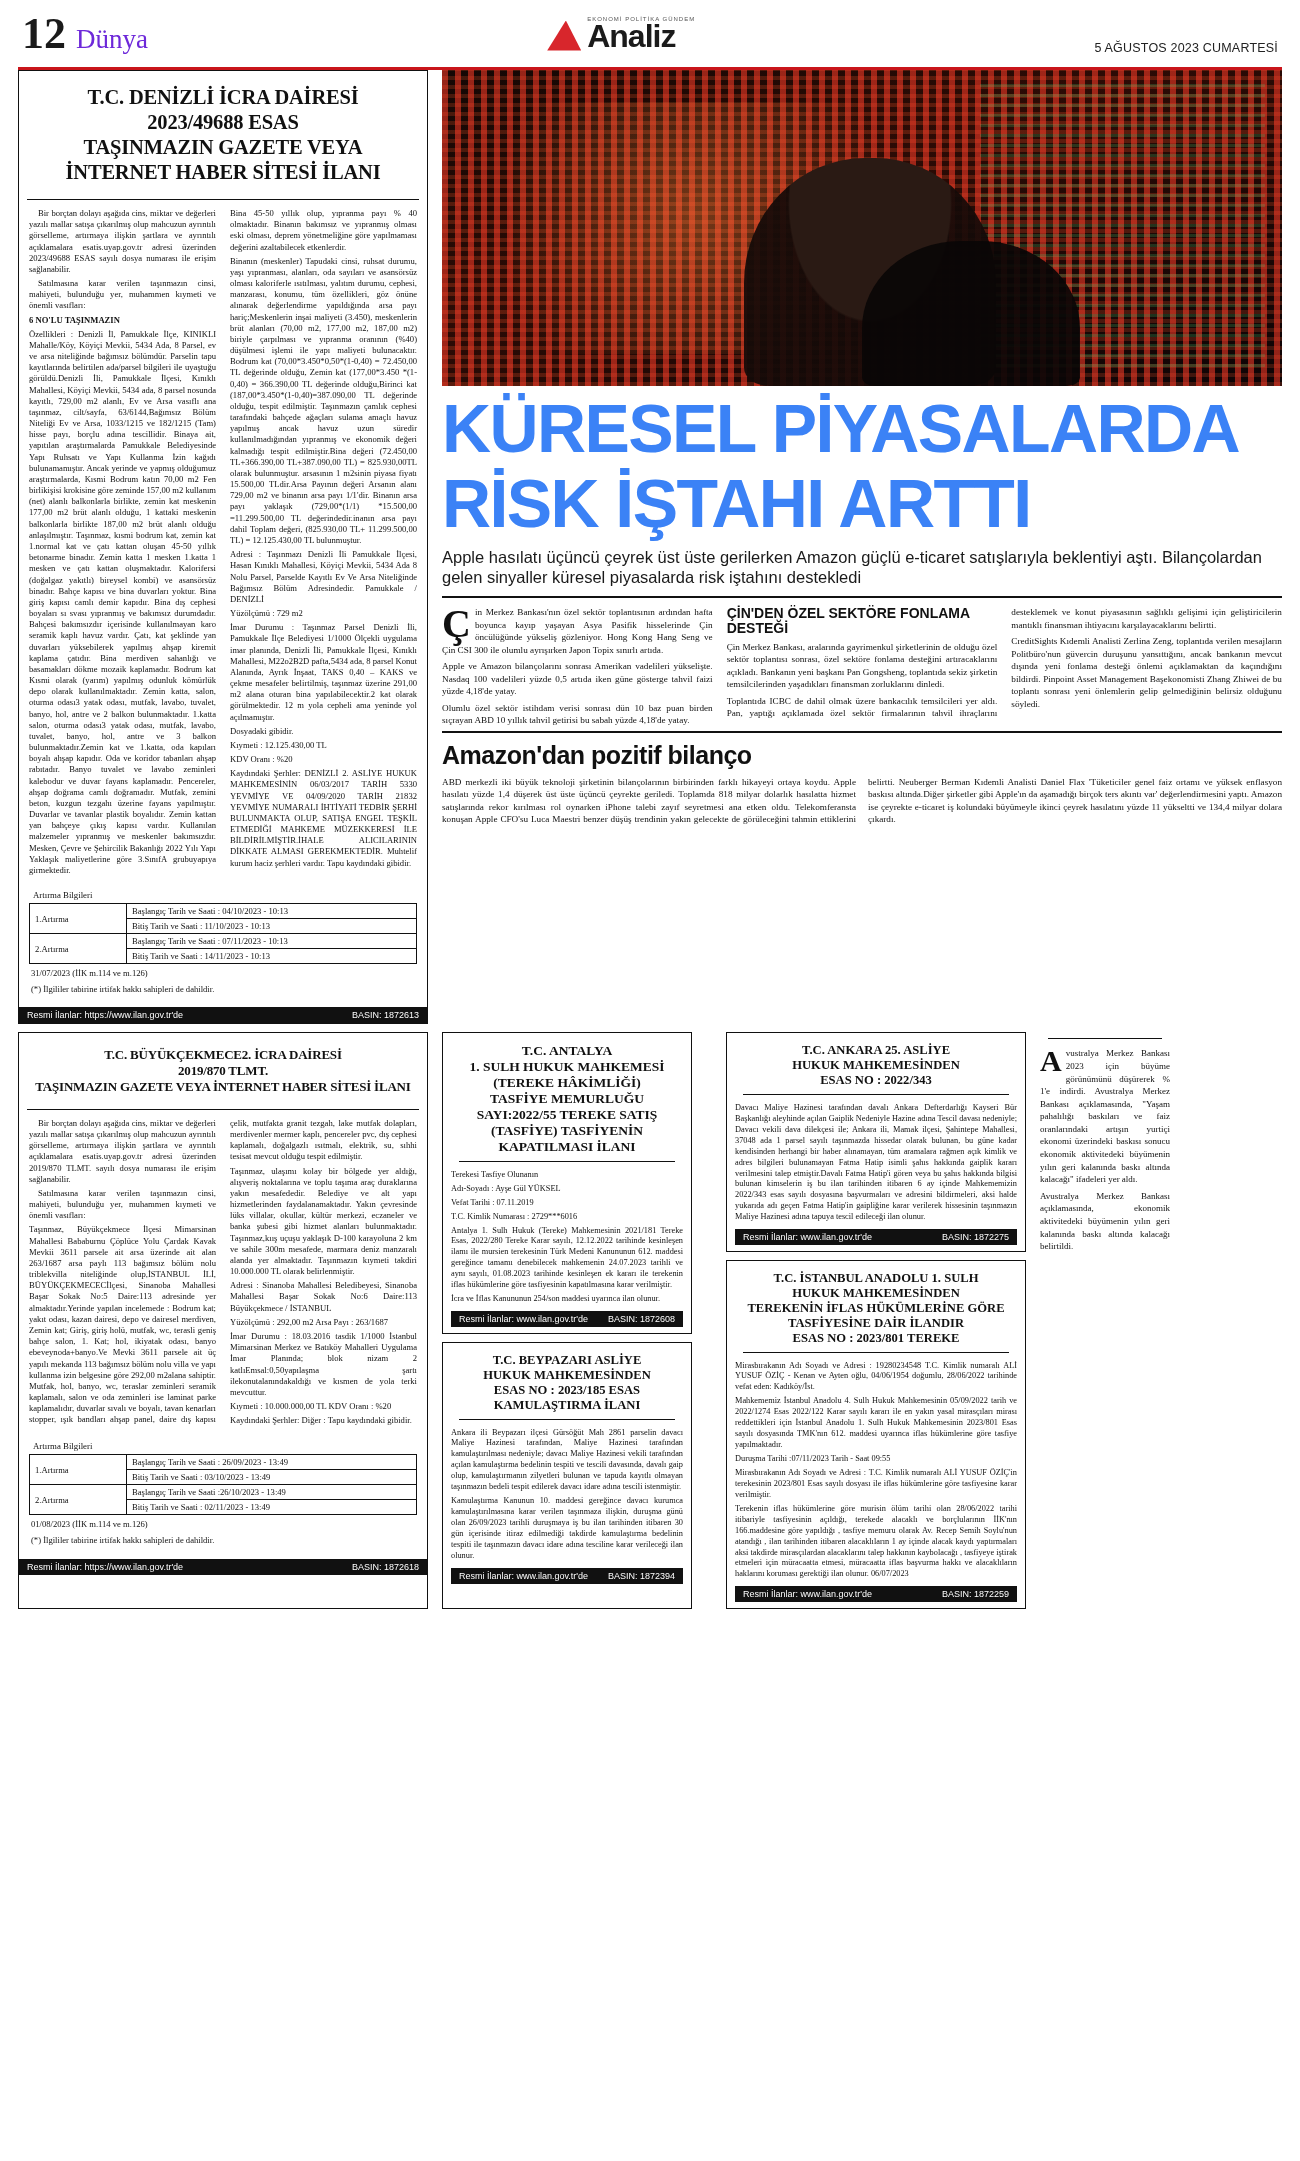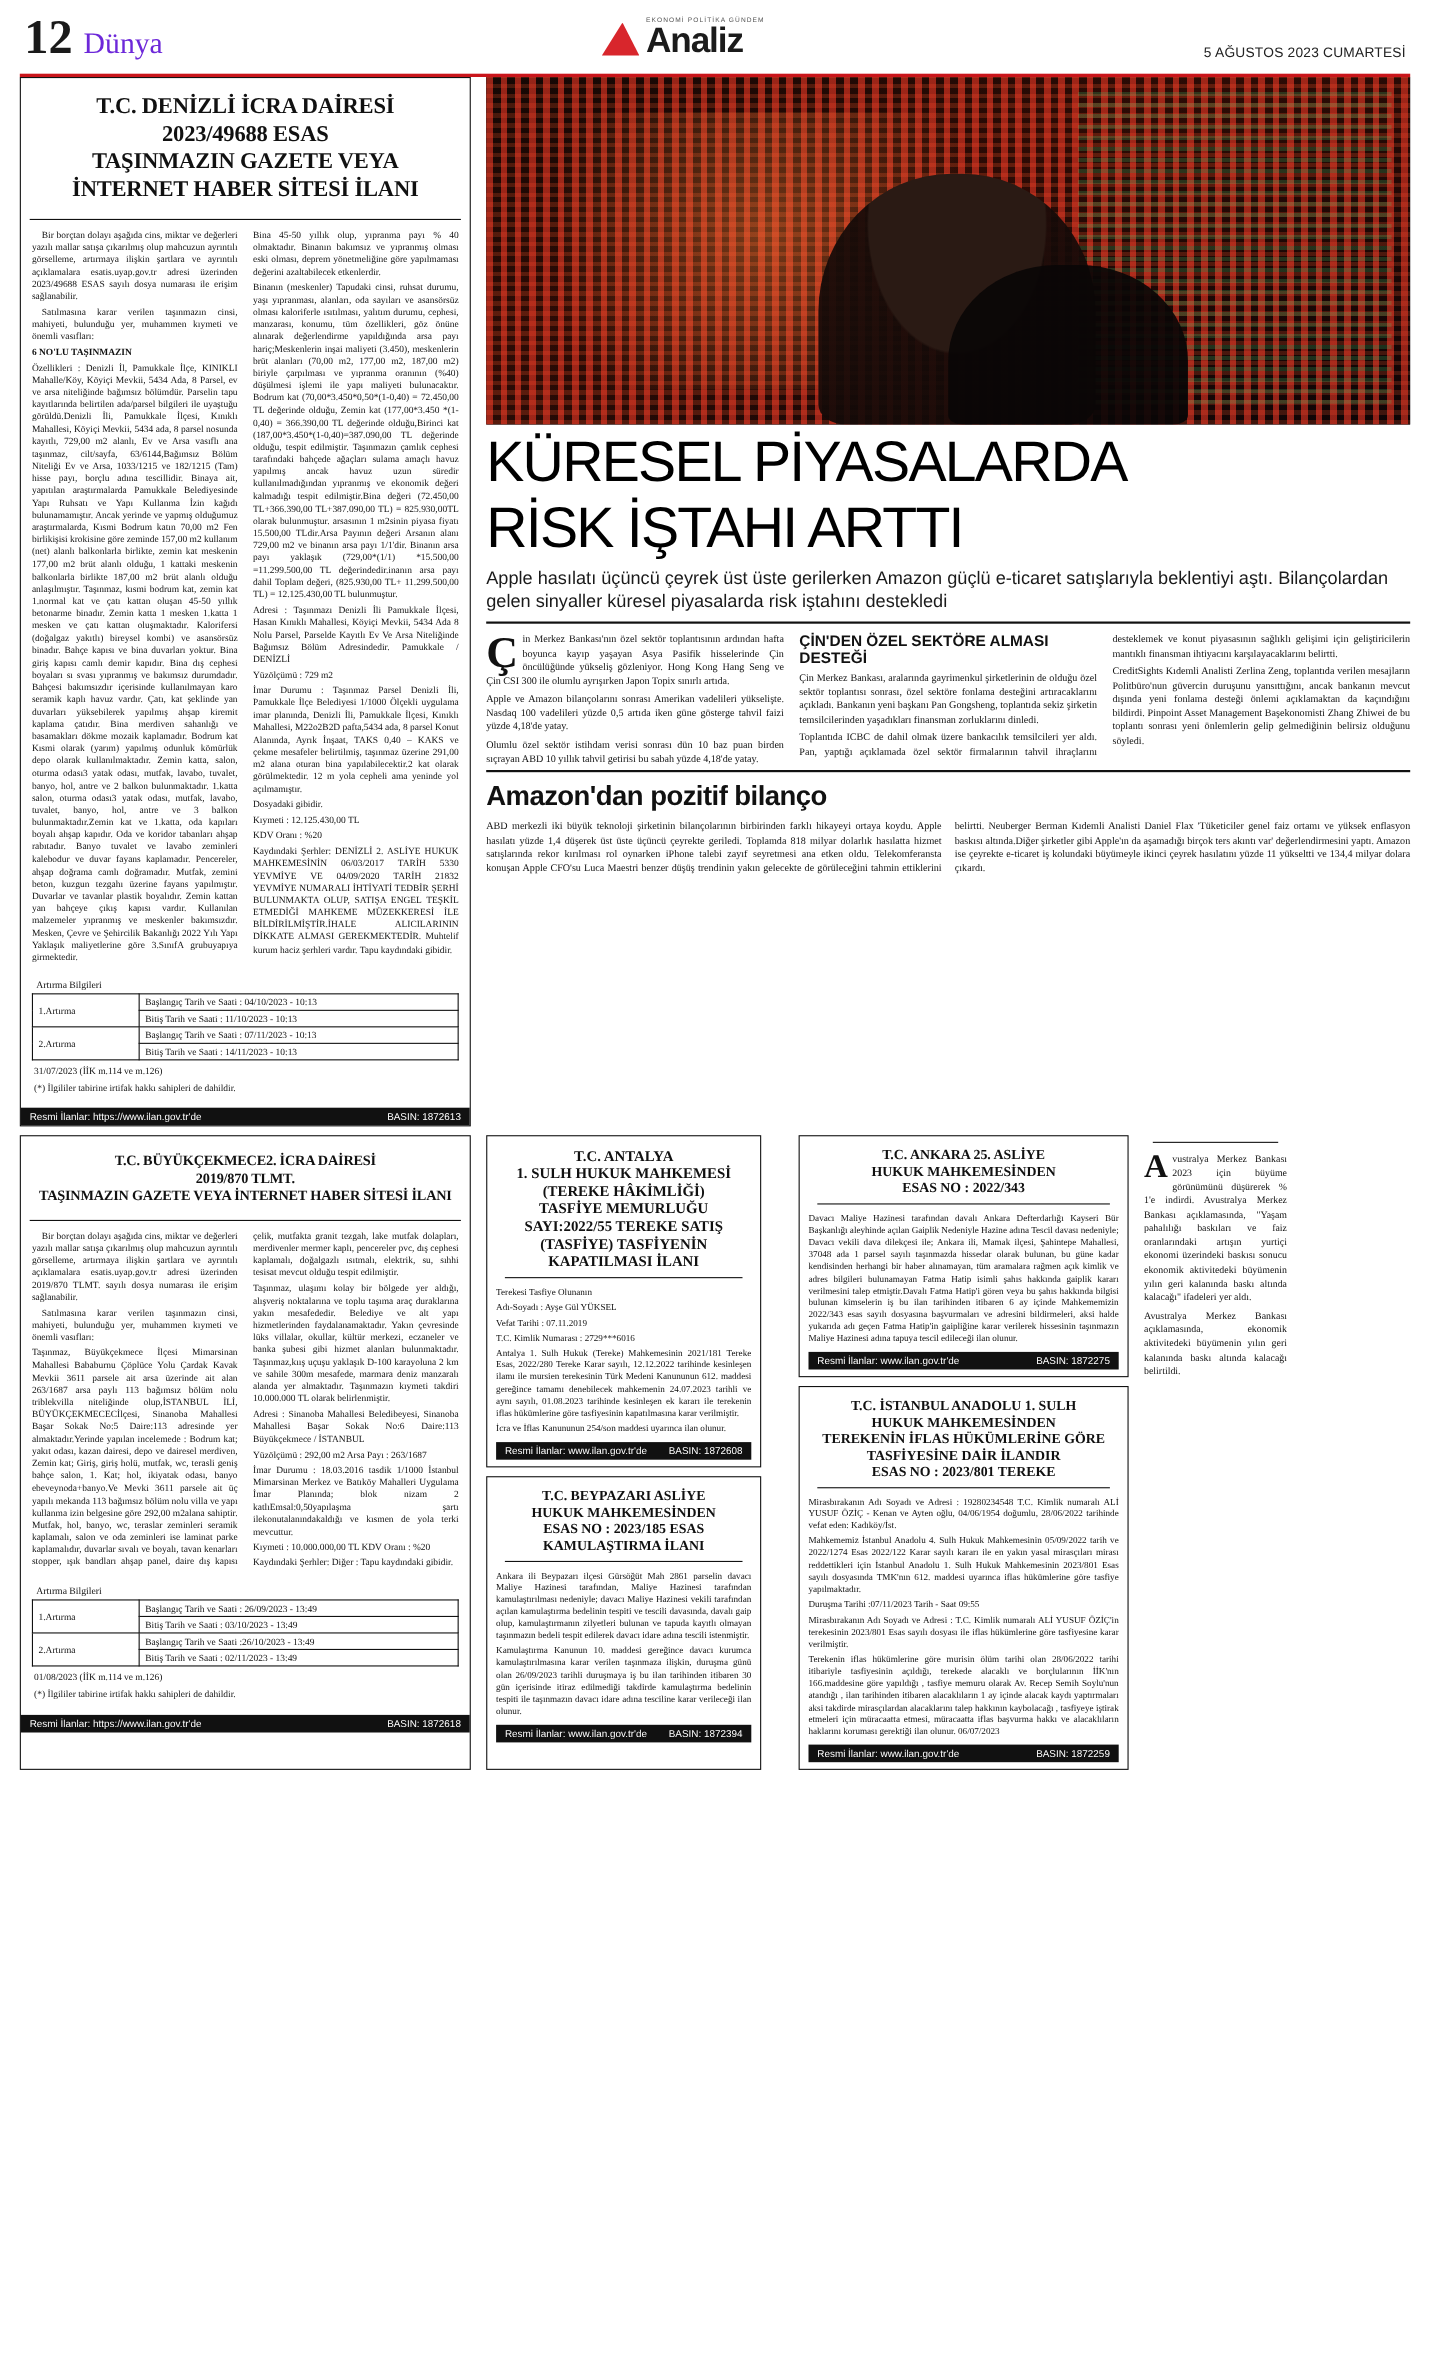--- a/index.html
+++ b/index.html
@@ -48,21 +48,21 @@
       repeating-linear-gradient(90deg, rgba(255,60,40,.55) 0 6px, rgba(0,0,0,0) 6px 13px),
       repeating-linear-gradient(0deg, rgba(255,90,40,.18) 0 4px, rgba(0,0,0,.25) 4px 9px),
       linear-gradient(160deg,#1b0a06 0%,#3c0f07 40%,#120608 100%);
   }
   .photo .glow{position:absolute;left:8%;top:10%;width:55%;height:80%;background:radial-gradient(circle at 40% 45%, rgba(255,140,60,.35), rgba(0,0,0,0) 65%);}
   .photo .silh{position:absolute;left:36%;bottom:0;width:30%;height:72%;background:radial-gradient(ellipse at 50% 20%, #2a1a14 0 45%, rgba(20,10,8,.92) 46% 100%);border-radius:48% 48% 10% 10%/55% 55% 8% 8%;}
   .photo .silh2{position:absolute;left:50%;bottom:0;width:26%;height:46%;background:rgba(10,6,6,.92);border-radius:45% 45% 6% 6%/60% 60% 6% 6%;}
   .photo .greens{position:absolute;right:2%;top:4%;width:34%;height:90%;
      background:repeating-linear-gradient(0deg, rgba(60,220,120,.20) 0 3px, rgba(0,0,0,0) 3px 10px);}
 
-  .headline{font-family:"Liberation Sans",sans-serif;font-weight:400;font-size:52px;line-height:.96;letter-spacing:-1.6px;margin:10px 0 0 0;color:#000000;}
+  .headline{font-family:"Liberation Sans",sans-serif;font-weight:700;font-size:68px;line-height:.96;letter-spacing:-1.6px;margin:10px 0 0 0;color:#3b82f6;}
   .standfirst{font-family:"Liberation Sans",sans-serif;font-size:16.5px;line-height:1.26;margin:10px 0 8px 0;color:#1a1a1a;}
   .hr-blk{height:2px;background:#111;margin:4px 0 8px 0;}
 
   .art-cols{column-count:3;column-gap:14px;}
   .art-cols p{margin:0 0 4px 0;font-size:9.2px;line-height:1.36;text-align:justify;}
   .art-cols p.first::first-letter{float:left;font-size:40px;line-height:.82;font-weight:700;padding:2px 4px 0 0;font-family:"Liberation Serif",serif;}
   .subhead{font-family:"Liberation Sans",sans-serif;font-weight:700;font-size:14px;margin:7px 0 4px 0;line-height:1.1;}
 
   .amz-title{font-family:"Liberation Sans",sans-serif;font-weight:700;font-size:25px;margin:6px 0 6px 0;letter-spacing:-.5px;}
   .amz-cols{column-count:2;column-gap:12px;}
@@ -165,21 +165,21 @@
         </div>
         <div class="headline">KÜRESEL PİYASALARDA</div>
         <div class="headline">RİSK İŞTAHI ARTTI</div>
         <div class="standfirst">Apple hasılatı üçüncü çeyrek üst üste gerilerken Amazon güçlü e-ticaret satışlarıyla beklentiyi aştı. Bilançolardan gelen sinyaller küresel piyasalarda risk iştahını destekledi</div>
         <div class="hr-blk"></div>
 
         <div class="art-cols">
           <p class="first">Çin Merkez Bankası'nın özel sektör toplantısının ardından hafta boyunca kayıp yaşayan Asya Pasifik hisselerinde Çin öncülüğünde yükseliş gözleniyor. Hong Kong Hang Seng ve Çin CSI 300 ile olumlu ayrışırken Japon Topix sınırlı artıda.</p>
           <p>Apple ve Amazon bilançolarını sonrası Amerikan vadelileri yükselişte. Nasdaq 100 vadelileri yüzde 0,5 artıda iken güne gösterge tahvil faizi yüzde 4,18'de yatay.</p>
           <p>Olumlu özel sektör istihdam verisi sonrası dün 10 baz puan birden sıçrayan ABD 10 yıllık tahvil getirisi bu sabah yüzde 4,18'de yatay.</p>
-          <div class="subhead">ÇİN'DEN ÖZEL SEKTÖRE ALMASI DESTEĞİ</div>
+          <div class="subhead">ÇİN'DEN ÖZEL SEKTÖRE FONLAMA DESTEĞİ</div>
           <p>Çin Merkez Bankası, aralarında gayrimenkul şirketlerinin de olduğu özel sektör toplantısı sonrası, özel sektöre fonlama desteğini artıracaklarını açıkladı. Bankanın yeni başkanı Pan Gongsheng, toplantıda sekiz şirketin temsilcilerinden yaşadıkları finansman zorluklarını dinledi.</p>
           <p>Toplantıda ICBC de dahil olmak üzere bankacılık temsilcileri yer aldı. Pan, yaptığı açıklamada özel sektör firmalarının tahvil ihraçlarını desteklemek ve konut piyasasının sağlıklı gelişimi için geliştiricilerin mantıklı finansman ihtiyacını karşılayacaklarını belirtti.</p>
           <p>CreditSights Kıdemli Analisti Zerlina Zeng, toplantıda verilen mesajların Politbüro'nun güvercin duruşunu yansıttığını, ancak bankanın mevcut dışında yeni fonlama desteği önlemi açıklamaktan da kaçındığını bildirdi. Pinpoint Asset Management Başekonomisti Zhang Zhiwei de bu toplantı sonrası yeni önlemlerin gelip gelmediğinin belirsiz olduğunu söyledi.</p>
         </div>
 
         <div class="hr-blk"></div>
         <div class="amz-title">Amazon'dan pozitif bilanço</div>
         <div class="amz-cols">
           <p>ABD merkezli iki büyük teknoloji şirketinin bilançolarının birbirinden farklı hikayeyi ortaya koydu. Apple hasılatı yüzde 1,4 düşerek üst üste üçüncü çeyrekte geriledi. Toplamda 818 milyar dolarlık hasılatta hizmet satışlarında rekor kırılması rol oynarken iPhone talebi zayıf seyretmesi ana etken oldu. Telekomferansta konuşan Apple CFO'su Luca Maestri benzer düşüş trendinin yakın gelecekte de görüleceğini tahmin ettiklerini belirtti. Neuberger Berman Kıdemli Analisti Daniel Flax 'Tüketiciler genel faiz ortamı ve yüksek enflasyon baskısı altında.Diğer şirketler gibi Apple'ın da aşamadığı birçok ters akıntı var' değerlendirmesini yaptı. Amazon ise çeyrekte e-ticaret iş kolundaki büyümeyle ikinci çeyrek hasılatını yüzde 11 yükseltti ve 134,4 milyar dolara çıkardı.</p>
         </div>

